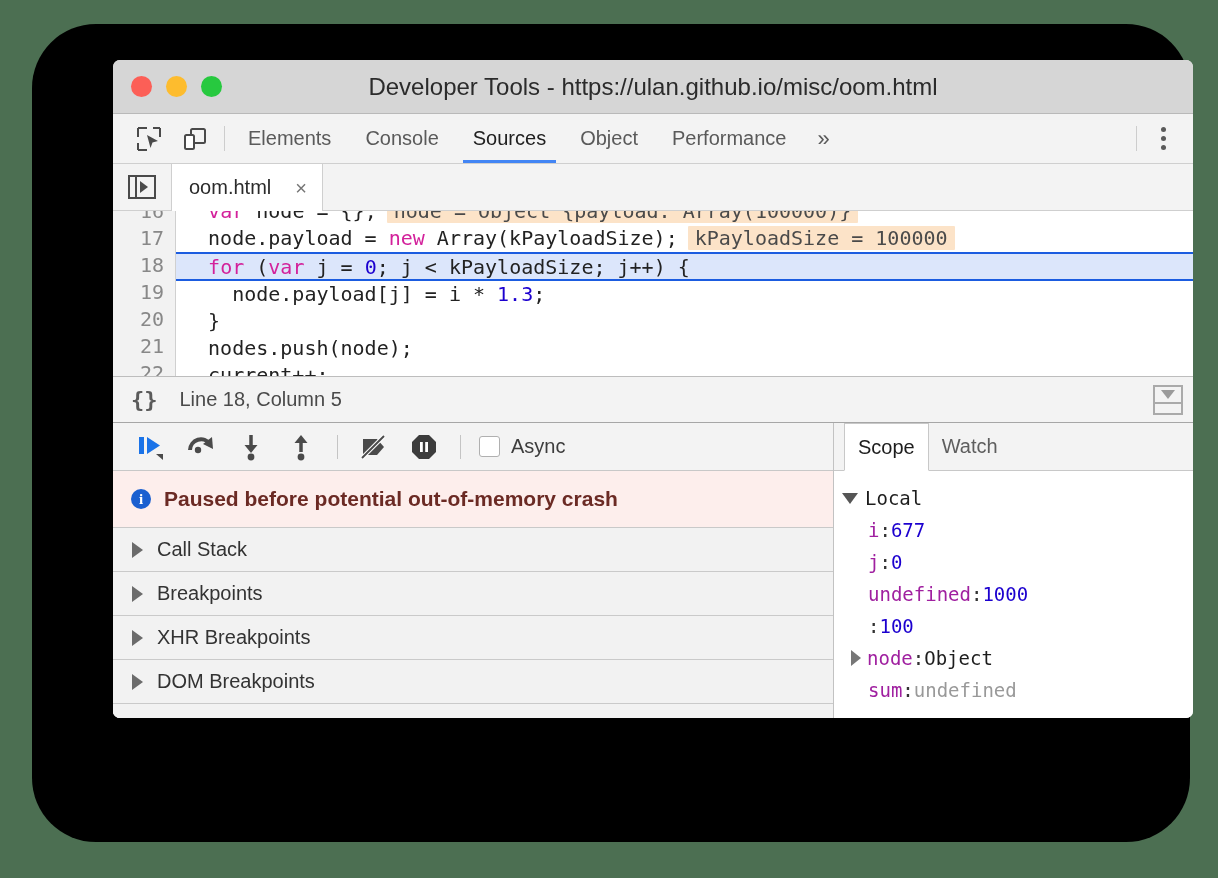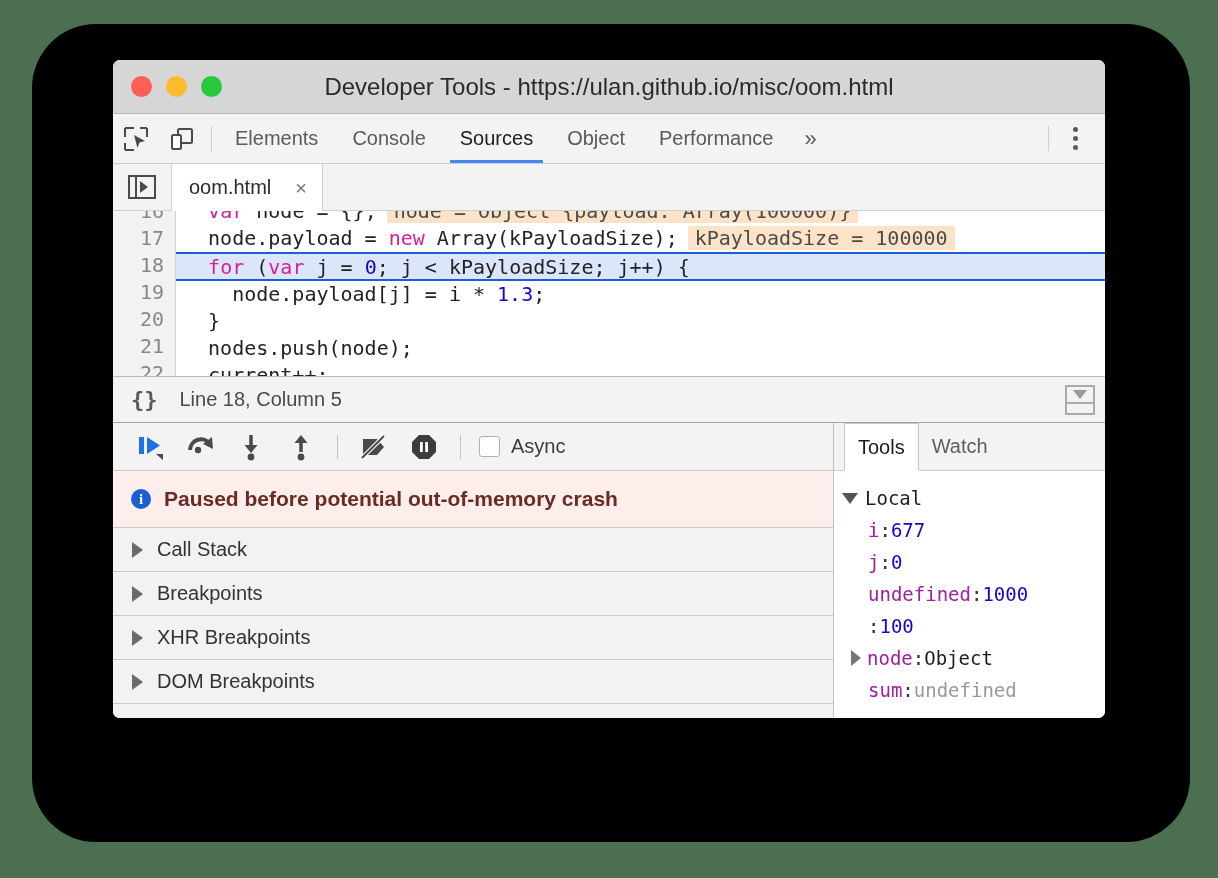--- a/index.html
+++ b/index.html
@@ -24,21 +24,21 @@
     position: absolute;
     left: 32px; top: 24px;
     width: 1158px; height: 818px;
     background: #000;
     border-radius: 64px;
   }
 
   #window {
     position: absolute;
     left: 113px; top: 60px;
-    width: 992px; height: 658px;
+    width: 1080px; height: 658px;
     background: #ffffff;
     border-radius: 7px;
     overflow: hidden;
     display: flex;
     flex-direction: column;
   }
 
   
   #titlebar {
     height: 54px;
@@ -68,20 +68,21 @@
   }
 
   
   #devtools-tabbar {
     height: 50px;
     background: #f3f3f3;
     border-bottom: 1px solid #cfcfcf;
     display: flex;
     align-items: stretch;
     flex: none;
+    padding-left: 13px;
   }
   .tb-icon-btn {
     width: 46px;
     display: flex; align-items: center; justify-content: center;
     cursor: pointer;
   }
   .tb-sep {
     width: 1px; background: #cdcdcd;
     margin: 12px 6px;
   }
@@ -589,21 +590,21 @@
             <span class="tri-right"></span>
             <span class="accordion-label">DOM Breakpoints</span>
           </div>
         </div>
       <div id="accordion-filler"></div>
     </div>
 
     <div id="sidebar">
       <div id="sidebar-tabs">
         <div class="sb-tab active">
-          <span>Tools</span>
+          <span>Scope</span>
         </div>
         <div class="sb-tab">
           <span>Watch</span>
         </div>
       </div>
       <div id="scope-tree">
         <div class="scope-row">
           <span class="tri-down"></span>
           <span class="scope-root">Local</span>
         </div>

